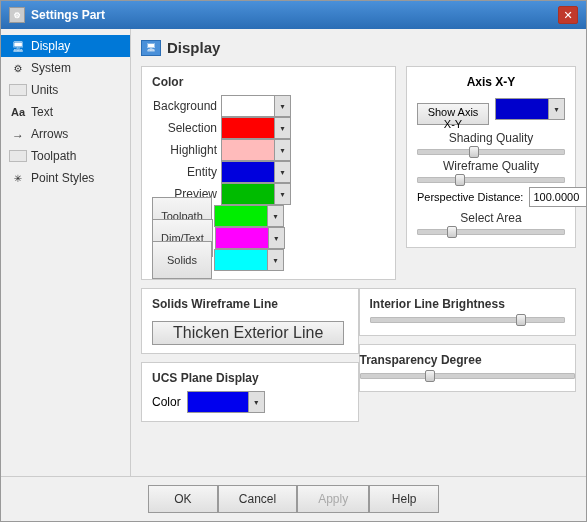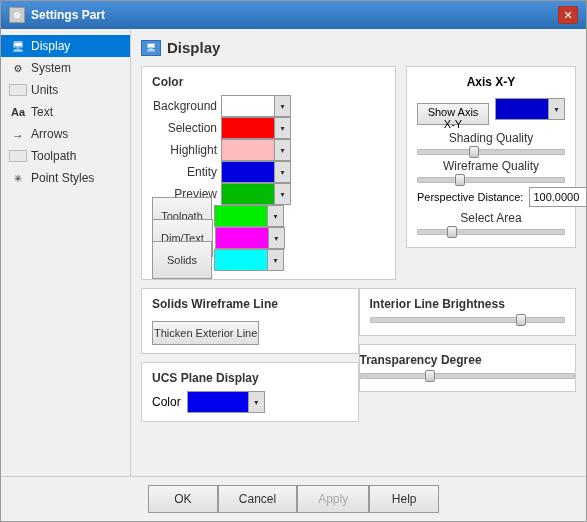--- a/index.html
+++ b/index.html
@@ -272,25 +272,25 @@
     .perspective-input {
       width: 70px;
       height: 20px;
       border: 1px solid #999;
       padding: 0 3px;
       font-size: 11px;
     }
     .wireframe-btn {
       margin-top: 4px;
       height: 24px;
-      padding: 0 1px;
+      padding: 0 20px;
       background: linear-gradient(to bottom, #f5f5f5, #e0e0e0);
       border: 1px solid #999;
       cursor: pointer;
-      font-size: 11px;
+      font-size: 16px;
       color: #333;
     }
     .ucs-color-row {
       display: flex;
       align-items: center;
       gap: 6px;
       margin-top: 4px;
     }
 
     

